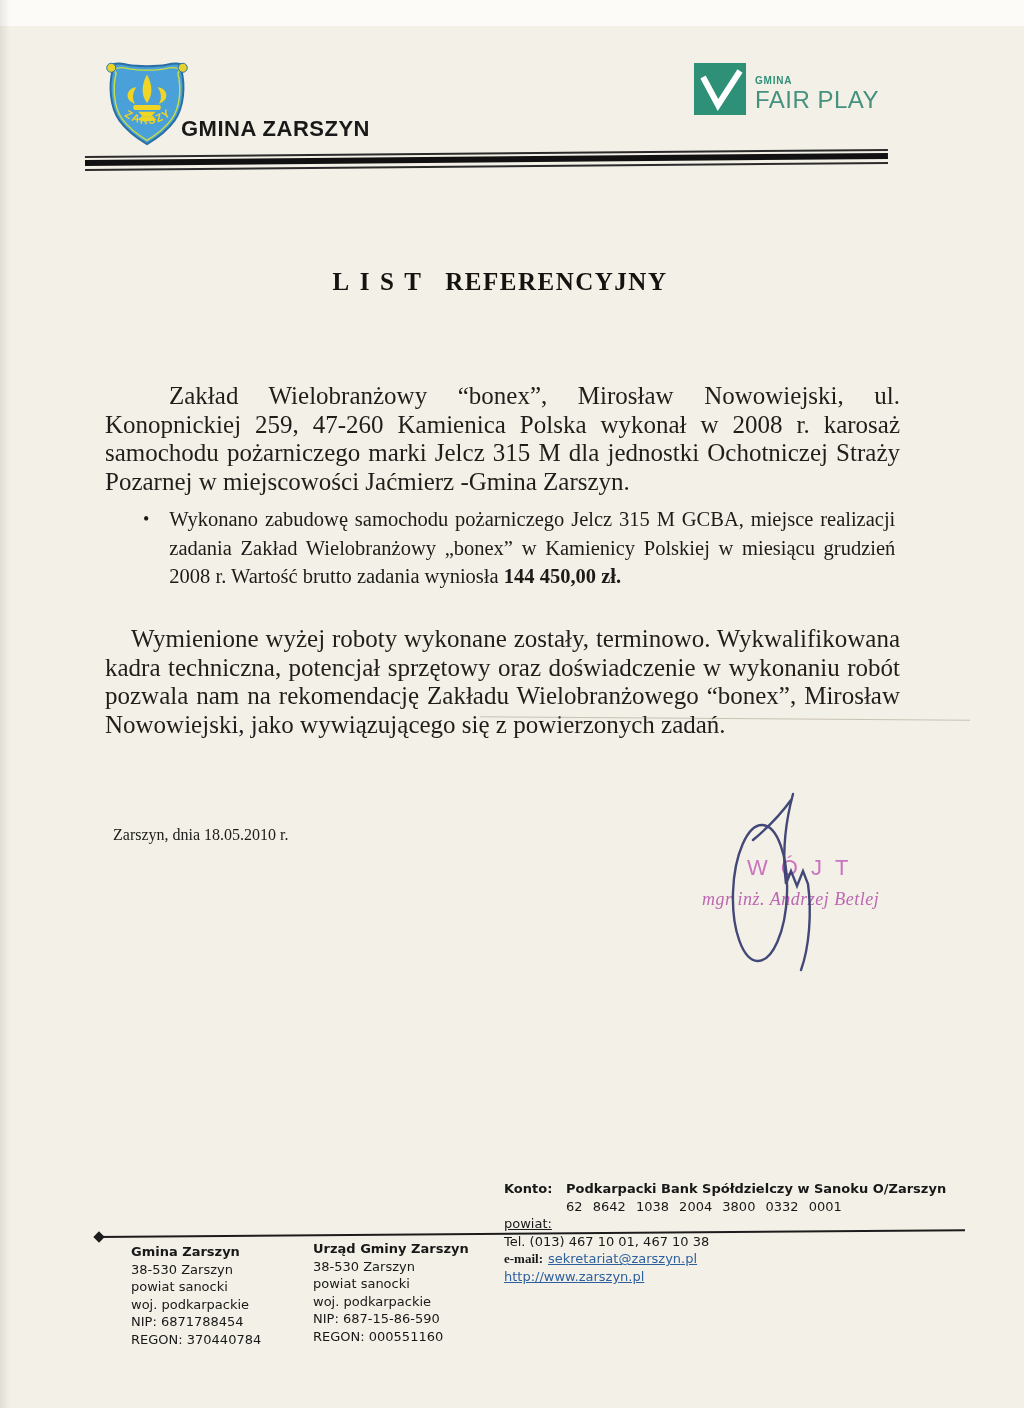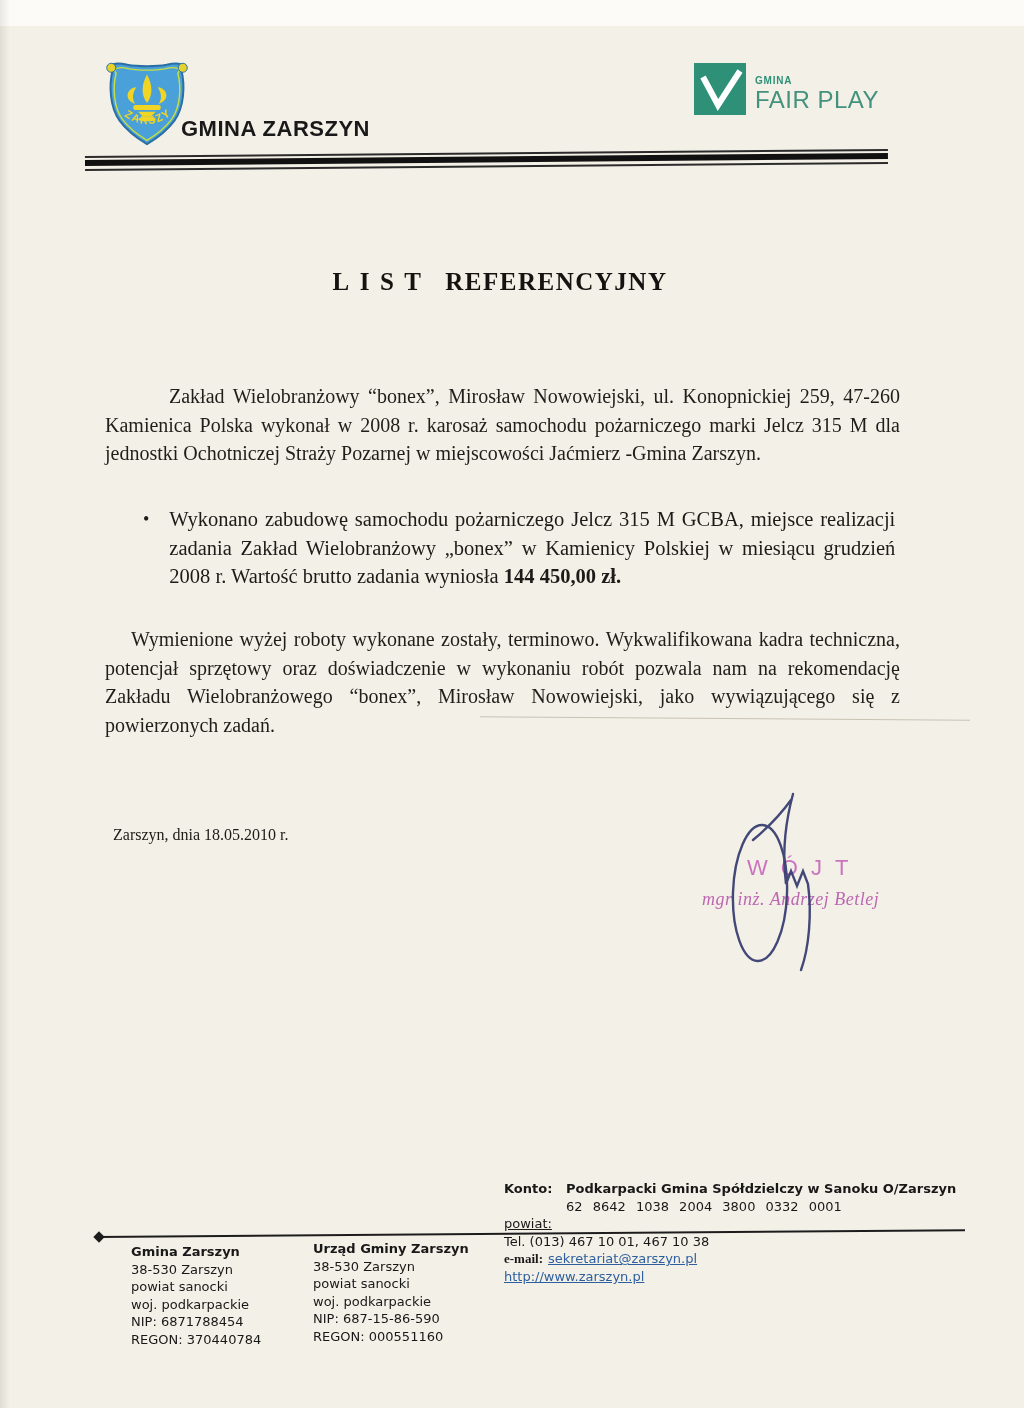--- a/index.html
+++ b/index.html
@@ -48,21 +48,21 @@
   .header-rule .thick { height: 6px; background: #111; margin: 2px 0 3px 0; }
 
   
   .title {
     position: absolute; left: 105px; top: 268px; width: 790px;
     text-align: center; font-size: 25px; font-weight: bold; color: #151310;
   }
   .title .t-lead { letter-spacing: 0.42em; margin-right: 0.55em; }
   .title .t-rest { letter-spacing: 0.06em; }
 
-  .para { font-size: 20px; line-height: 28.6px; text-align: justify; color: #201e1a; }
+  .para { font-size: 25px; line-height: 28.6px; text-align: justify; color: #201e1a; }
   .p1 { position: absolute; left: 105px; top: 382px; width: 795px; text-indent: 64px; }
   .bullet-row { position: absolute; left: 143px; top: 505px; width: 758px; display: flex; }
   .b-dot { font-size: 18px; line-height: 28.6px; margin-right: 20px; }
   .b-text { font-size: 20.5px; line-height: 28.6px; text-align: justify; width: 726px; }
   .b-text strong { font-weight: bold; }
   .p2 { position: absolute; left: 105px; top: 625px; width: 795px; text-indent: 26px; }
 
   .dateline { position: absolute; left: 113px; top: 826px; font-size: 16px; }
 
   
@@ -200,21 +200,21 @@
   <div>38-530 Zarszyn</div>
   <div>powiat sanocki</div>
   <div>woj. podkarpackie</div>
   <div>NIP: 687-15-86-590</div>
   <div>REGON: 000551160</div>
 </div>
 
 <div class="fcol fcol3">
   <div class="konto-row">
     <span class="konto-label">Konto:</span>
-    <span class="konto-bank">Podkarpacki Gmina Spółdzielczy w Sanoku O/Zarszyn</span>
+    <span class="konto-bank">Podkarpacki Bank Spółdzielczy w Sanoku O/Zarszyn</span>
   </div>
   <div class="konto-acct">62 8642 1038 2004 3800 0332 0001</div>
   <div class="kontakt-label">powiat:</div>
   <div>Tel. (013) 467 10 01, 467 10 38</div>
   <div>
     <span class="f-label-b">e-mail:</span><span class="f-link">sekretariat@zarszyn.pl</span>
   </div>
   <div><span class="f-link">http://www.zarszyn.pl</span></div>
 </div>
 

